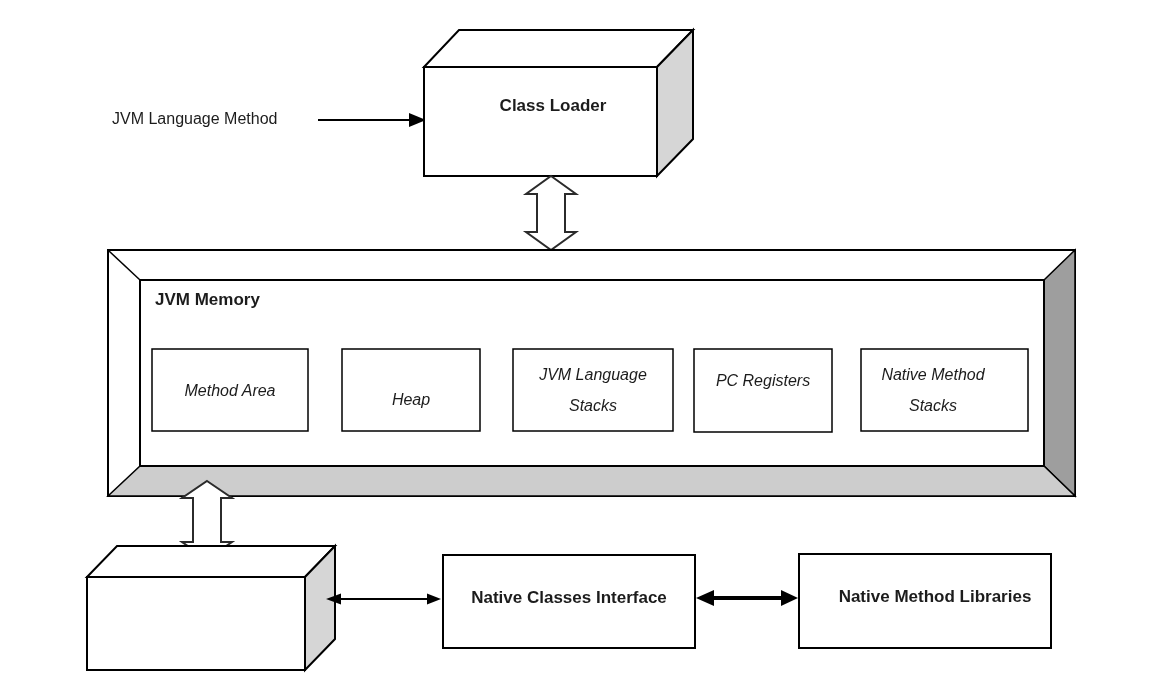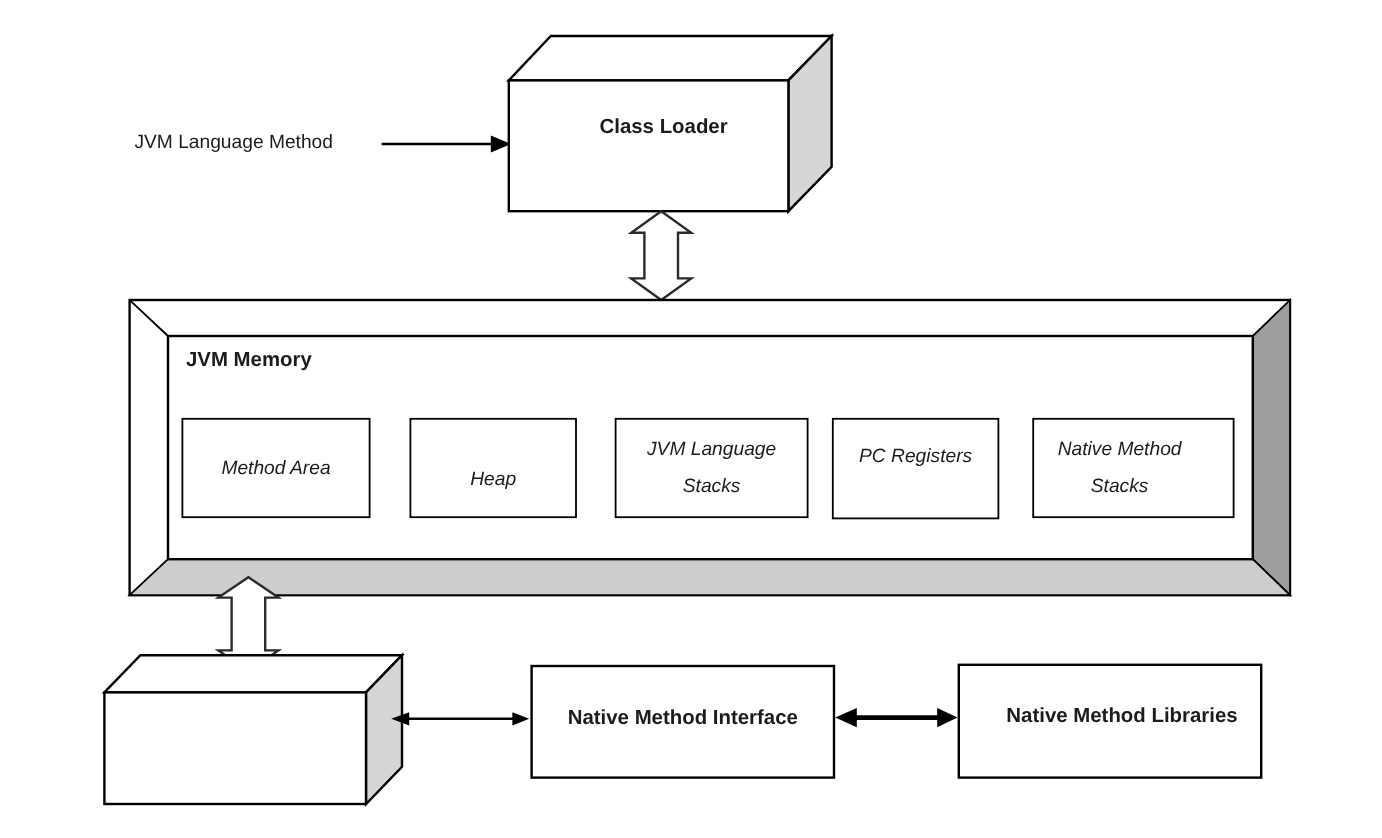--- a/index.html
+++ b/index.html
@@ -101,17 +101,17 @@
 
   <div class="lbl lbl-center cell-label" style="left:342px; top:349px; width:138px; height:60px;margin-top:20px;">Heap</div>
 
   <div class="lbl lbl-center cell-label" style="left:513px; top:349px; width:160px; height:82px;">JVM Language Stacks</div>
 
   <div class="lbl lbl-center cell-label" style="left:694px; top:349px; width:138px; height:63px;">PC Registers</div>
 
   <div class="lbl lbl-center cell-label" style="left:861px; top:349px; width:144px; height:82px;">Native Method Stacks</div>
 
 
-  <div class="lbl lbl-bold lbl-center node-title" style="left:443px; top:555px; width:252px; height:93px; padding-bottom:8px; box-sizing:border-box;">Native Method Interface</div>
+  <div class="lbl lbl-bold lbl-center node-title" style="left:443px; top:555px; width:252px; height:93px; padding-bottom:8px; box-sizing:border-box;">Native Classes Interface</div>
 
   <div class="lbl lbl-bold lbl-center node-title" style="left:799px; top:554px; width:252px; height:94px; padding-bottom:8px; box-sizing:border-box;padding-left:20px;">Native Method Libraries</div>
 
 </div>
 
 </body></html>

